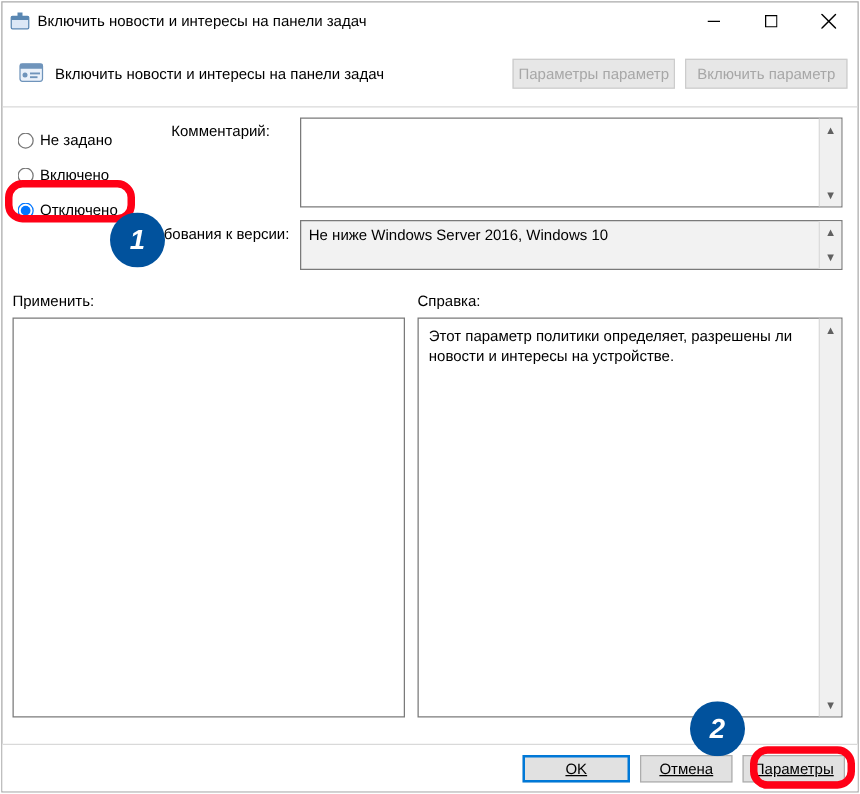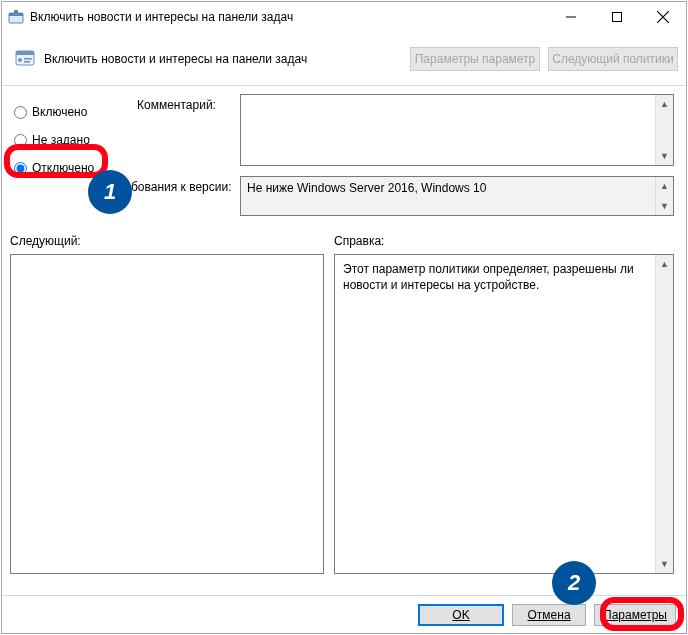--- a/index.html
+++ b/index.html
@@ -173,33 +173,33 @@
       <svg viewBox="0 0 22 22" width="22" height="22">
         <rect x="2" y="3" width="18" height="14" rx="2" fill="#eaf1fa" stroke="#6f94bb"></rect>
         <rect x="2" y="3" width="18" height="4" fill="#6f94bb"></rect>
         <circle cx="6" cy="12" r="2" fill="#6f94bb"></circle>
         <rect x="10" y="10" width="8" height="1.5" fill="#6f94bb"></rect>
         <rect x="10" y="13" width="6" height="1.5" fill="#6f94bb"></rect>
       </svg>
     </span>
     <span class="policy-title">Включить новости и интересы на панели задач</span>
     <div class="nav-btn">Параметры параметр</div>
-    <div class="nav-btn">Следующий политики</div>
+    <div class="nav-btn">Включить параметр</div>
   </div>
 
   <div class="main">
 
     <div class="radio-col">
       <label class="radio-row">
         <input type="radio" name="st" style="">
-        <span>Включено</span>
+        <span>Не задано</span>
       </label>
       <label class="radio-row">
         <input type="radio" name="st" style="">
-        <span>Не задано</span>
+        <span>Включено</span>
       </label>
       <label class="radio-row">
         <input type="radio" name="st" checked="" style="">
         <span>Отключено</span>
       </label>
     </div>
 
     <div class="highlight" style="left:2px; top:58px; width:104px; height:34px;"></div>
     <div class="badge" style="left:86px; top:84px;">1</div>
 
@@ -214,21 +214,21 @@
 
     <span class="lbl" style="left:129px; top:94px;">бования к версии:</span>
     <div class="inset" style="left:238px; top:90px; width:434px; height:40px; background:#f2f2f2;">
       <div class="inset-inner">Не ниже Windows Server 2016, Windows 10</div>
       <div class="scrollbar-v">
         <div class="scroll-arrow">▲</div>
         <div class="scroll-arrow">▼</div>
       </div>
     </div>
 
-    <span class="lbl" style="left:8px; top:148px;">Следующий:</span>
+    <span class="lbl" style="left:8px; top:148px;">Применить:</span>
     <span class="lbl" style="left:332px; top:148px;">Справка:</span>
 
     <div class="pane" style="left:8px; top:168px; width:314px; height:320px;"></div>
 
     <div class="pane" style="left:332px; top:168px; width:340px; height:320px;">
       <div class="inset-inner" style="right:18px; padding:6px 8px; line-height:1.35;">Этот параметр политики определяет, разрешены ли новости и интересы на устройстве.</div>
       <div class="scrollbar-v">
         <div class="scroll-arrow">▲</div>
         <div style="flex:1"></div>
         <div class="scroll-arrow">▼</div>

